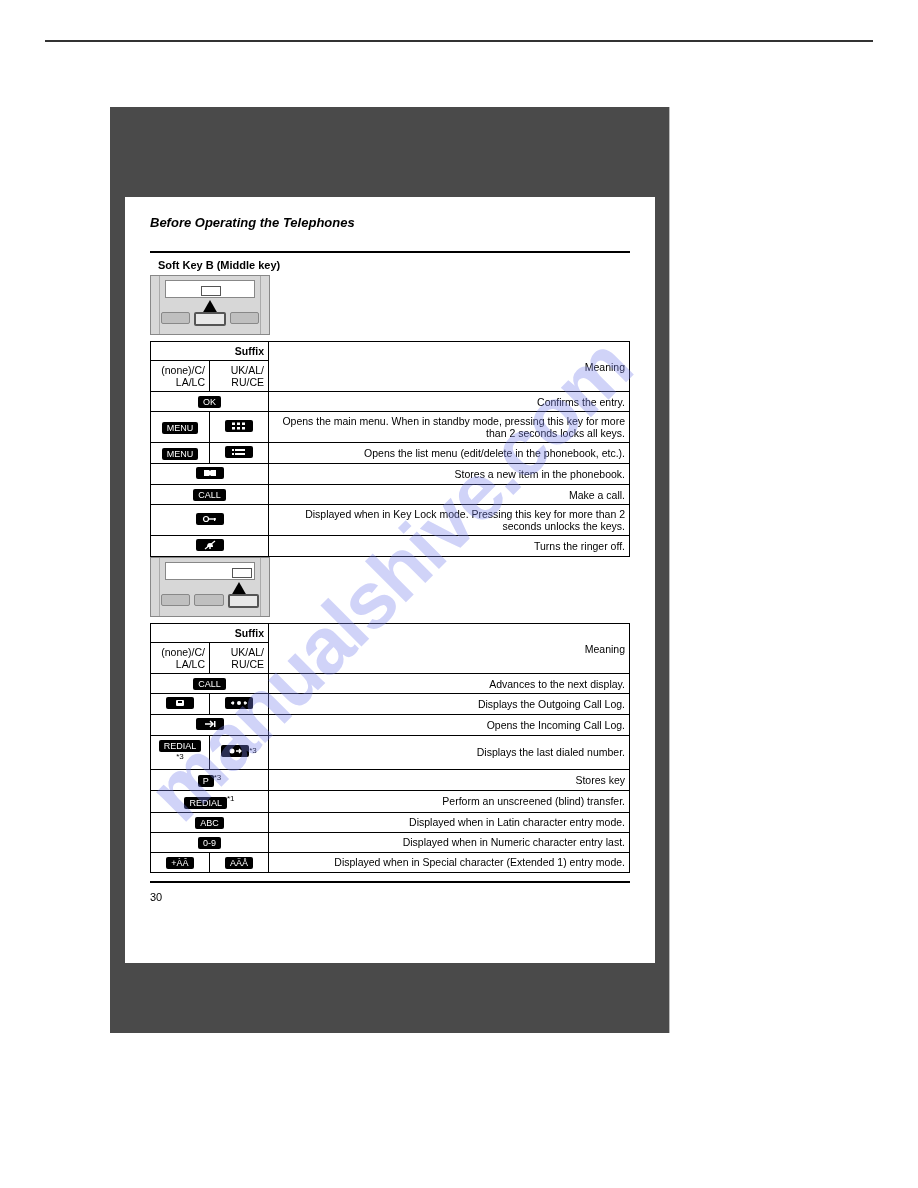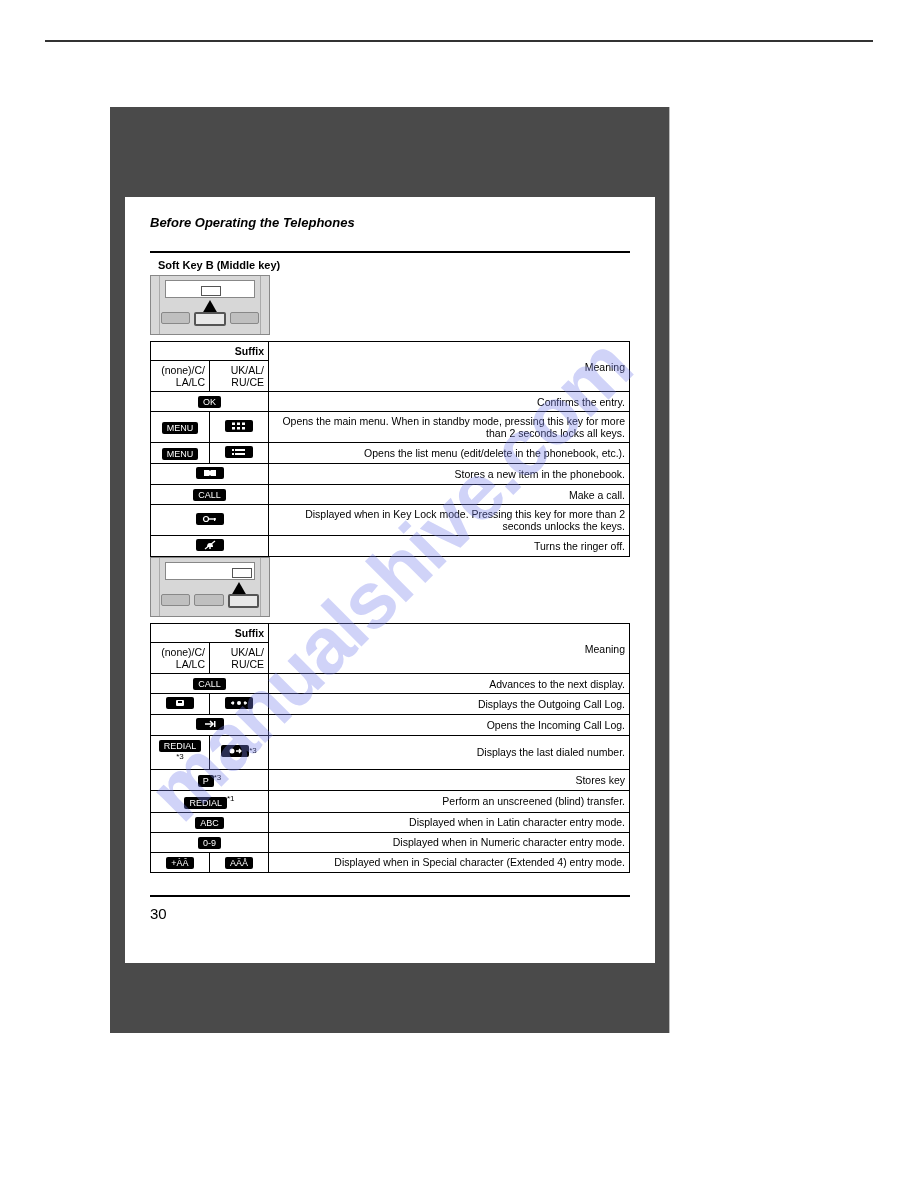--- a/index.html
+++ b/index.html
@@ -6,21 +6,21 @@
   .outer{width:918px;margin:0;position:relative}
   .hr-top{border-top:2px solid #333;margin:40px 45px 0 45px}
   .viewer{margin:65px 0 0 110px;width:560px;position:relative}
   .gray-frame{background:#4a4a4a;padding:0;position:relative}
   .gray-head{height:90px;background:#4a4a4a}
   .gray-foot{height:70px;background:#4a4a4a}
   .page{background:#fff;margin:0 15px;padding:18px 25px 18px 25px;position:relative;min-height:730px}
   .sect-title{font-style:italic;font-weight:bold;font-size:13px;border-bottom:2px solid #000;padding-bottom:21px;margin:0 0 6px 0}
   .sub-title{font-weight:bold;font-size:11px;margin:4px 0 4px 8px}
   .scrollbar-edge{position:absolute;top:0;right:-4px;width:4px;height:100%;background:#fff;border-left:1px solid #bbb}
-  .pageno{font-size:15px;border-top:2px solid #000;padding-top:8px;margin-top:22px}
+  .pageno{font-size:11px;border-top:2px solid #000;padding-top:8px;margin-top:8px}
   table{border-collapse:collapse;width:100%;font-size:10.5px;margin-top:6px}
   th,td{border:1px solid #000;padding:3px 4px;vertical-align:middle;text-align:right}
   th{font-weight:normal;}
   .suffix-hdr{text-align:right;font-weight:bold}
   .icon-cell{text-align:center;width:50px}
   .key-badge{display:inline-block;background:#000;color:#fff;font-weight:normal;font-size:9px;padding:1px 5px;border-radius:2px}
   .key-badge svg{display:block}
   .sup{font-size:8px;vertical-align:super}
   
   .wm{position:absolute;left:50%;top:50%;transform:translate(-50%,-50%) rotate(-45deg);font-size:80px;font-weight:bold;color:rgba(120,130,235,0.35);pointer-events:none;letter-spacing:-2px;white-space:nowrap;z-index:50}
@@ -216,26 +216,26 @@
               <tr>
                 <td colspan="2" class="icon-cell"><span class="key-badge">REDIAL</span><span class="sup">*1</span></td>
                 <td>Perform an unscreened (blind) transfer.</td>
               </tr>
               <tr>
                 <td colspan="2" class="icon-cell"><span class="key-badge">ABC</span></td>
                 <td>Displayed when in Latin character entry mode.</td>
               </tr>
               <tr>
                 <td colspan="2" class="icon-cell"><span class="key-badge">0-9</span></td>
-                <td>Displayed when in Numeric character entry mode.</td>
+                <td>Displayed when in Numeric character entry last.</td>
               </tr>
               <tr>
                 <td class="icon-cell"><span class="key-badge">+ÀÂ</span></td>
                 <td class="icon-cell"><span class="key-badge">AÄÅ</span></td>
-                <td>Displayed when in Special character (Extended 4) entry mode.</td>
+                <td>Displayed when in Special character (Extended 1) entry mode.</td>
               </tr>
             </tbody>
         </table>
 
         <div class="pageno">30</div>
       </div>
 
       <div class="gray-foot"></div>
       <div class="scrollbar-edge"></div>
     </div>

